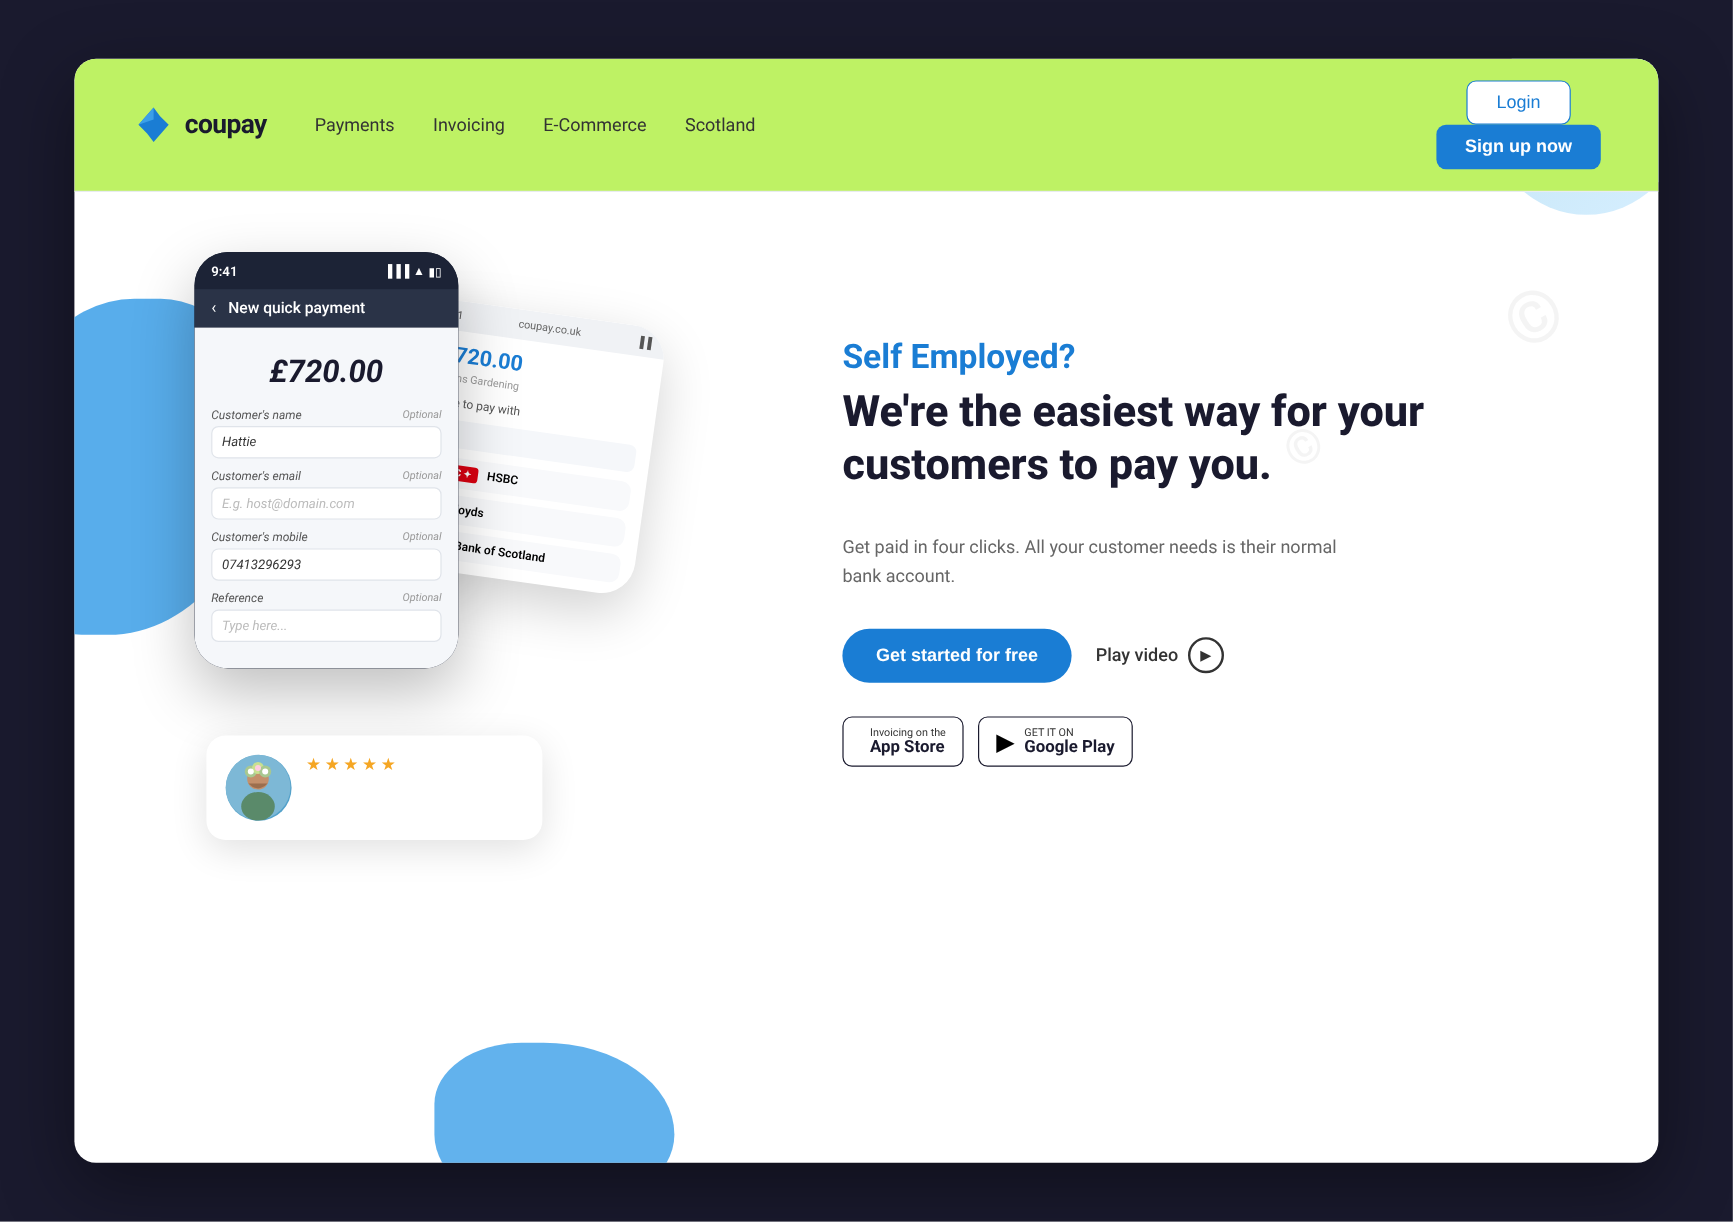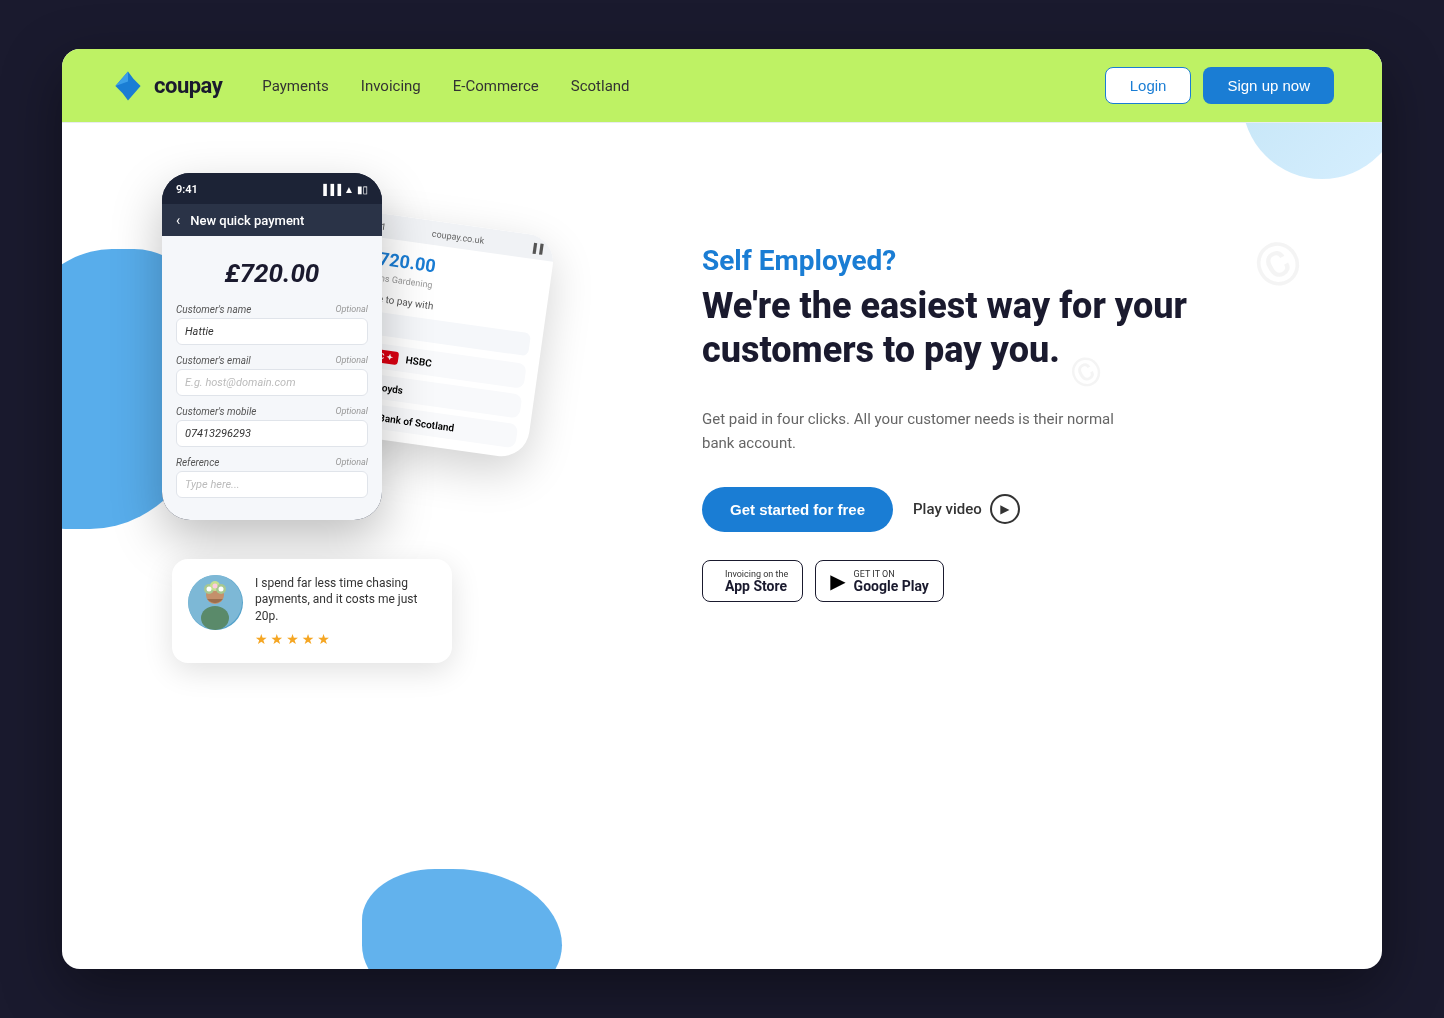--- a/index.html
+++ b/index.html
@@ -90,40 +90,40 @@
     }
     .nav-item {
       font-size: 15px;
       color: #333;
       cursor: pointer;
       text-decoration: none;
       font-weight: 400;
     }
     .header-actions {
       display: flex;
-      gap: 12px;
-      align-items: center;
+      align-items: center;
+      flex-direction: column;
     }
     .btn-login {
       border: 1.5px solid #1a7dd4;
       background: #fff;
       color: #1a7dd4;
       padding: 9px 24px;
       border-radius: 8px;
       font-size: 15px;
       font-weight: 500;
       cursor: pointer;
     }
     .btn-signup {
       background: #1a7dd4;
       color: #fff;
       padding: 10px 24px;
       border-radius: 8px;
       font-size: 15px;
-      font-weight: 400;
+      font-weight: 700;
       cursor: pointer;
       border: none;
     }
 
     
     .main-content {
       display: flex;
       align-items: center;
       padding: 40px 60px 60px 80px;
       position: relative;
@@ -588,21 +588,20 @@
             <circle cx="21" cy="14" r="2.5" fill="#fff"></circle>
             <circle cx="27" cy="11" r="2.5" fill="#ffcce0"></circle>
             <circle cx="33" cy="14" r="2.5" fill="#fff"></circle>
 
             <ellipse cx="27" cy="43" rx="14" ry="12" fill="#5a8a6a"></ellipse>
 
             <path d="M19 24 Q27 32 35 24" fill="#8b6040" opacity="0.7"></path>
           </svg>
         </div>
         <div class="testimonial-content">
-          <p class="testimonial-text">I spend far less time chasing payments, and it costs me just 20p.</p>
           <div class="stars">
             <span class="star">★</span>
             <span class="star">★</span>
             <span class="star">★</span>
             <span class="star">★</span>
             <span class="star">★</span>
           </div>
         </div>
       </div>
 

